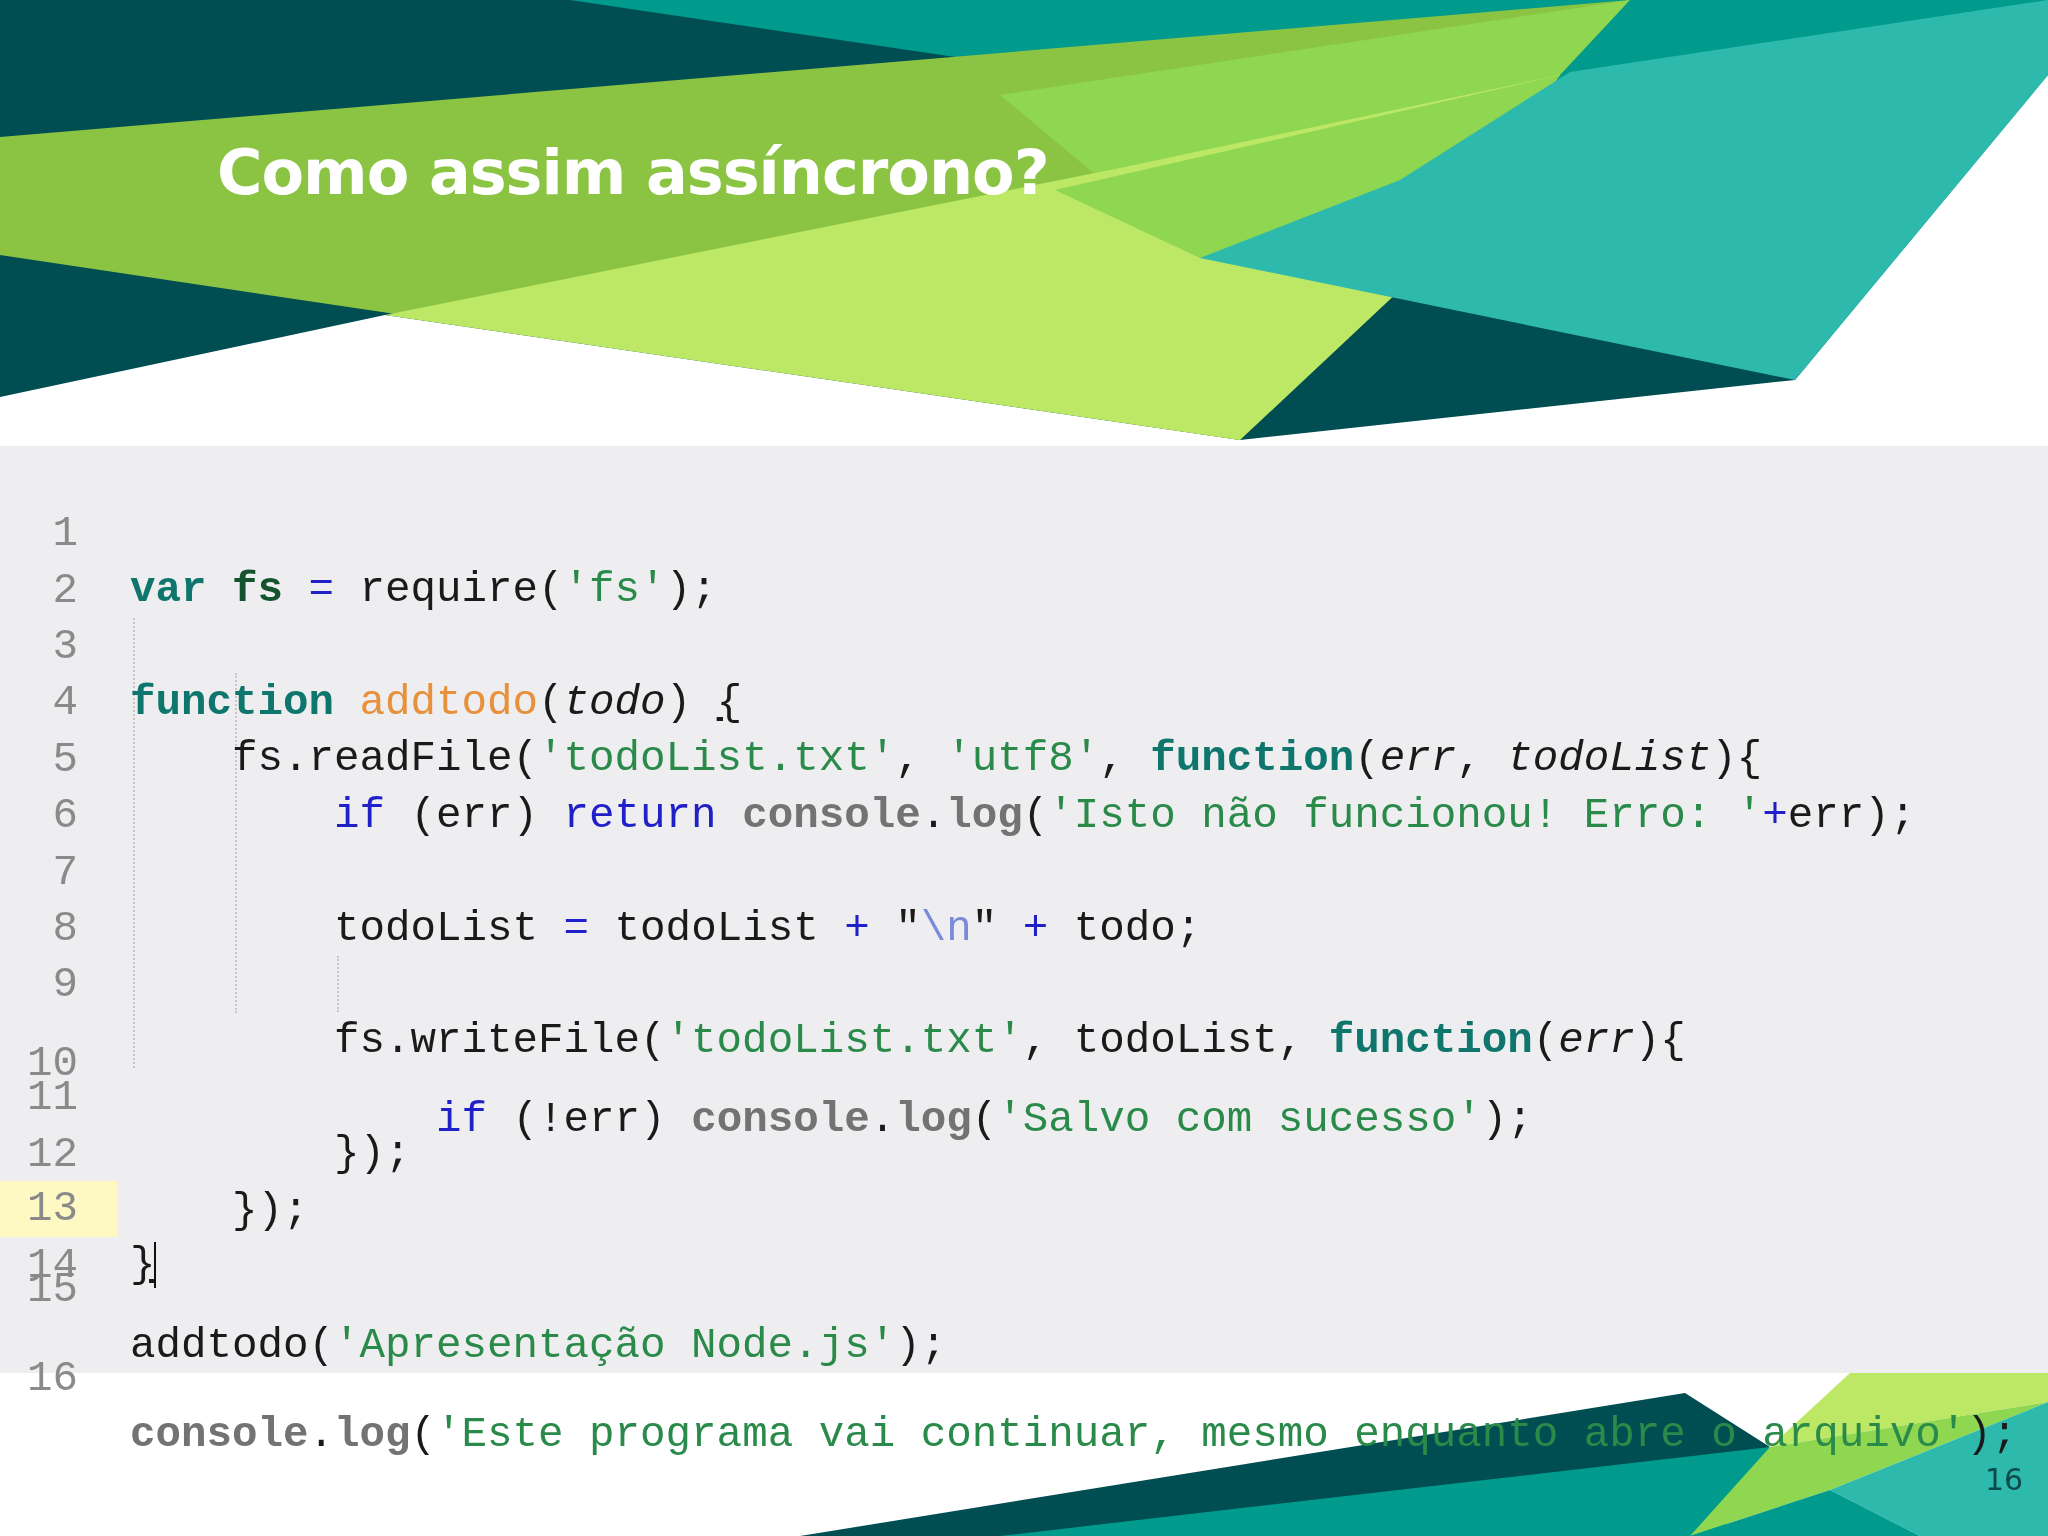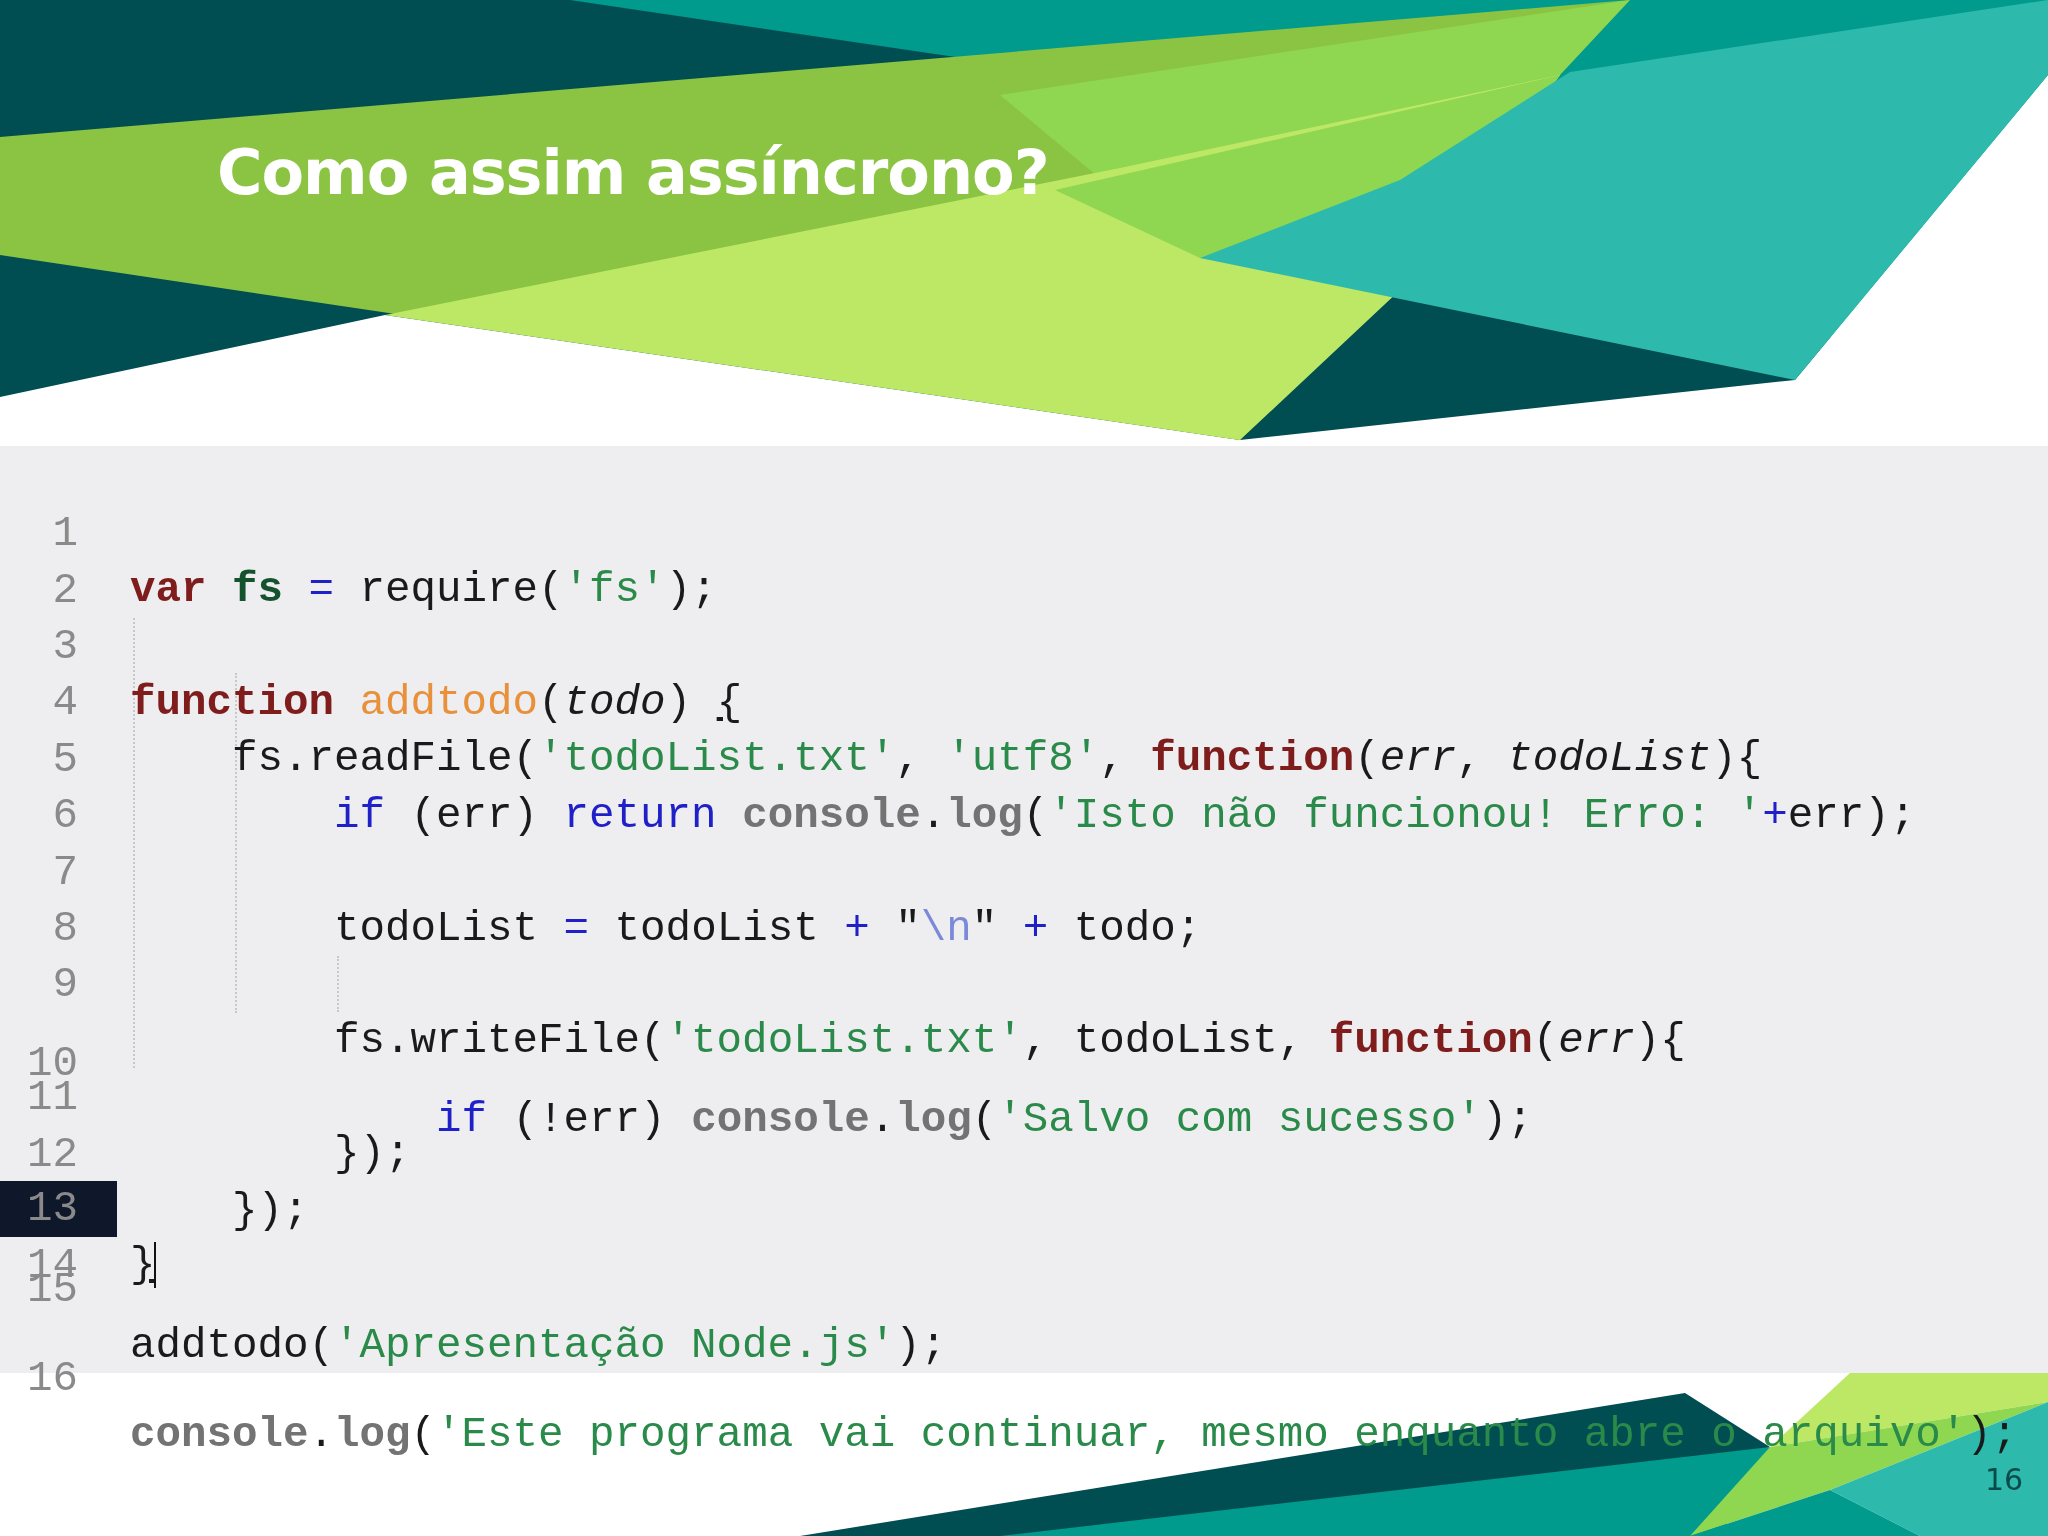--- a/index.html
+++ b/index.html
@@ -15,23 +15,23 @@
     background:#eeedef;
   }
   .code-line {
     position:absolute; left:0; height:56px; width:2048px;
     font-family:"Liberation Mono", monospace; font-size:42.5px; line-height:56px;
     white-space:pre;
   }
   .ln {
     position:absolute; left:0; width:78px; text-align:right; color:#8a8a8a;
   }
-  .ln.active { background:#0f172a; width:117px; padding-right:39px; box-sizing:border-box; }
+  .ln.active { background:#fef9c3; width:117px; padding-right:39px; box-sizing:border-box; }
   .src { position:absolute; left:130px; color:#1a1a1a; }
-  .kw { color:#7f1d1d; font-weight:bold; }
+  .kw { color:#0f766e; font-weight:bold; }
   .kw-blue { color:#2020c8; }
   .obj { color:#737373; font-weight:bold; }
   .str { color:#2a8a4a; }
   .fn-name { color:#e8903a; }
   .param { font-style:italic; color:#1a1a1a; }
   .esc { color:#7a8ad8; }
   .op { color:#2020c8; }
   .var-blue { color:#14532d; font-weight:bold;text-align:center; }
   .brace-u { text-decoration:underline; }
   .guide { position:absolute; width:0; border-left:2px dotted #c8c8c8; }

